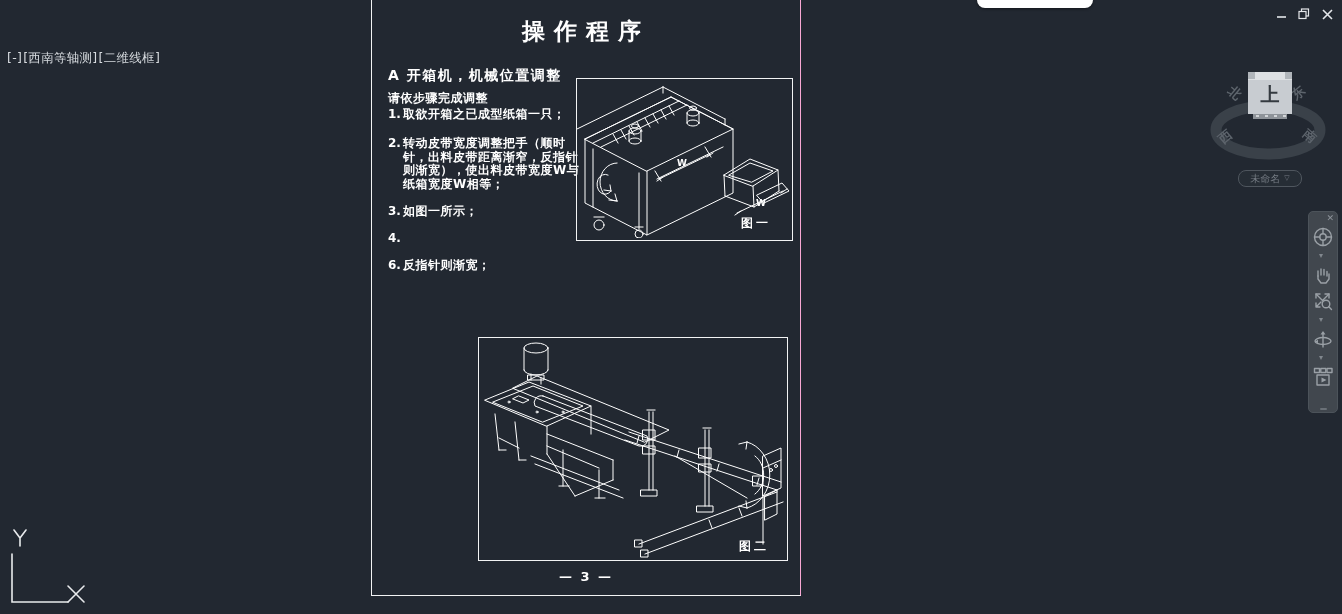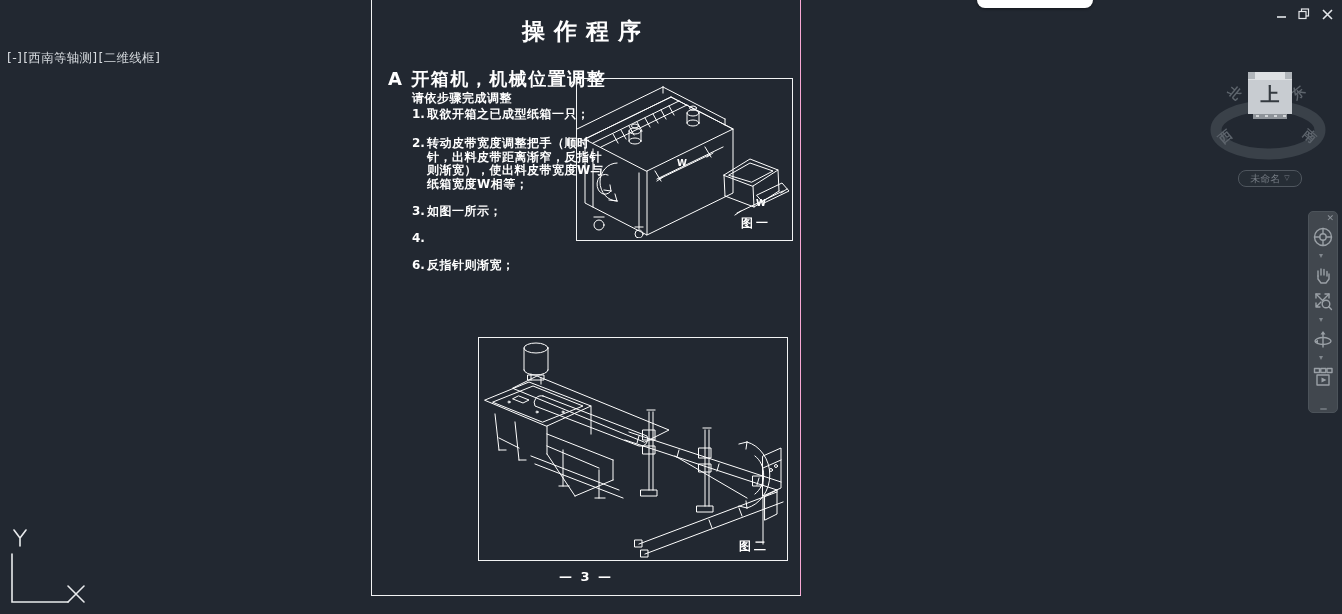--- a/index.html
+++ b/index.html
@@ -15,22 +15,22 @@
   .vp-controls{left:7px;top:7px;color:#d7dbdf;font-size:12.5px;letter-spacing:0.3px;cursor:default;margin-top:43px;}
   .vp-controls span{margin-right:1px;}
 
   
   .sheet{
     left:371px;top:0;width:428px;height:595px;
     border-left:1px solid #f2f3f4;border-right:1px solid #f9a8d4;border-bottom:1px solid #f2f3f4;
     color:#ffffff;
   }
   .sheet-title{left:0;right:0;top:16px;text-align:center;font-size:23px;font-weight:bold;letter-spacing:9px;}
-  .section-heading{left:16px;top:67px;font-size:18px;font-weight:bold;letter-spacing:1.5px;white-space:nowrap;}
-  .steps{left:16px;top:92px;width:200px;font-size:12px;font-weight:bold;line-height:13.5px;margin-left:24px;}
+  .section-heading{left:16px;top:67px;font-size:14px;font-weight:bold;letter-spacing:1.5px;white-space:nowrap;}
+  .steps{left:16px;top:92px;width:200px;font-size:12px;font-weight:bold;line-height:13.5px;}
   .intro{margin-bottom:2px;letter-spacing:0.5px;}
   .step{display:flex;}
   .step .num{width:15px;flex:0 0 15px;}
   .step .txt{width:178px;letter-spacing:0.5px;}
   .mb-a{margin-bottom:16px;} .mb-b{margin-bottom:14px;} .mb-c{margin-bottom:13px;}
 
   .figure{border:1px solid #f2f3f4;}
   .fig1{left:204px;top:78px;width:215px;height:161px;}
   .fig2{left:106px;top:337px;width:308px;height:222px;}
   .figure svg{display:block;}

